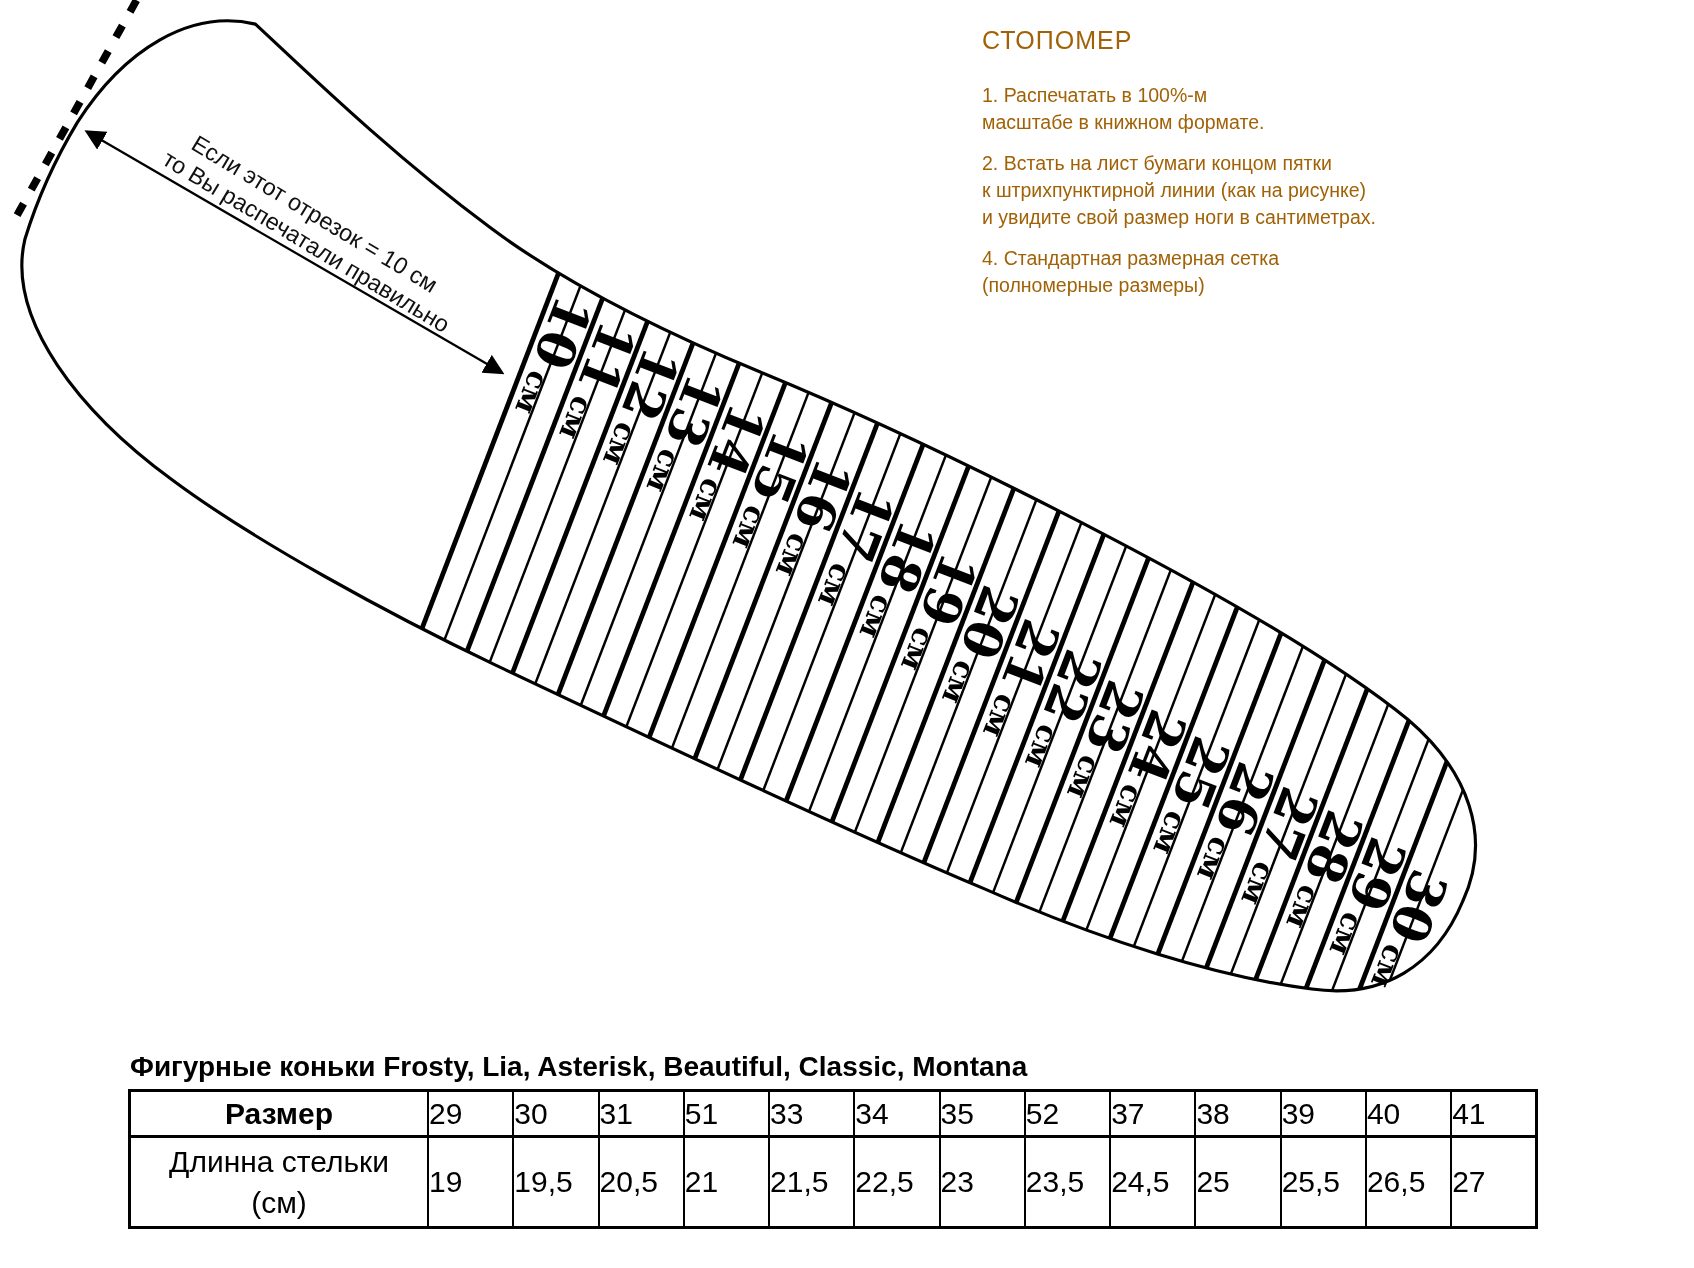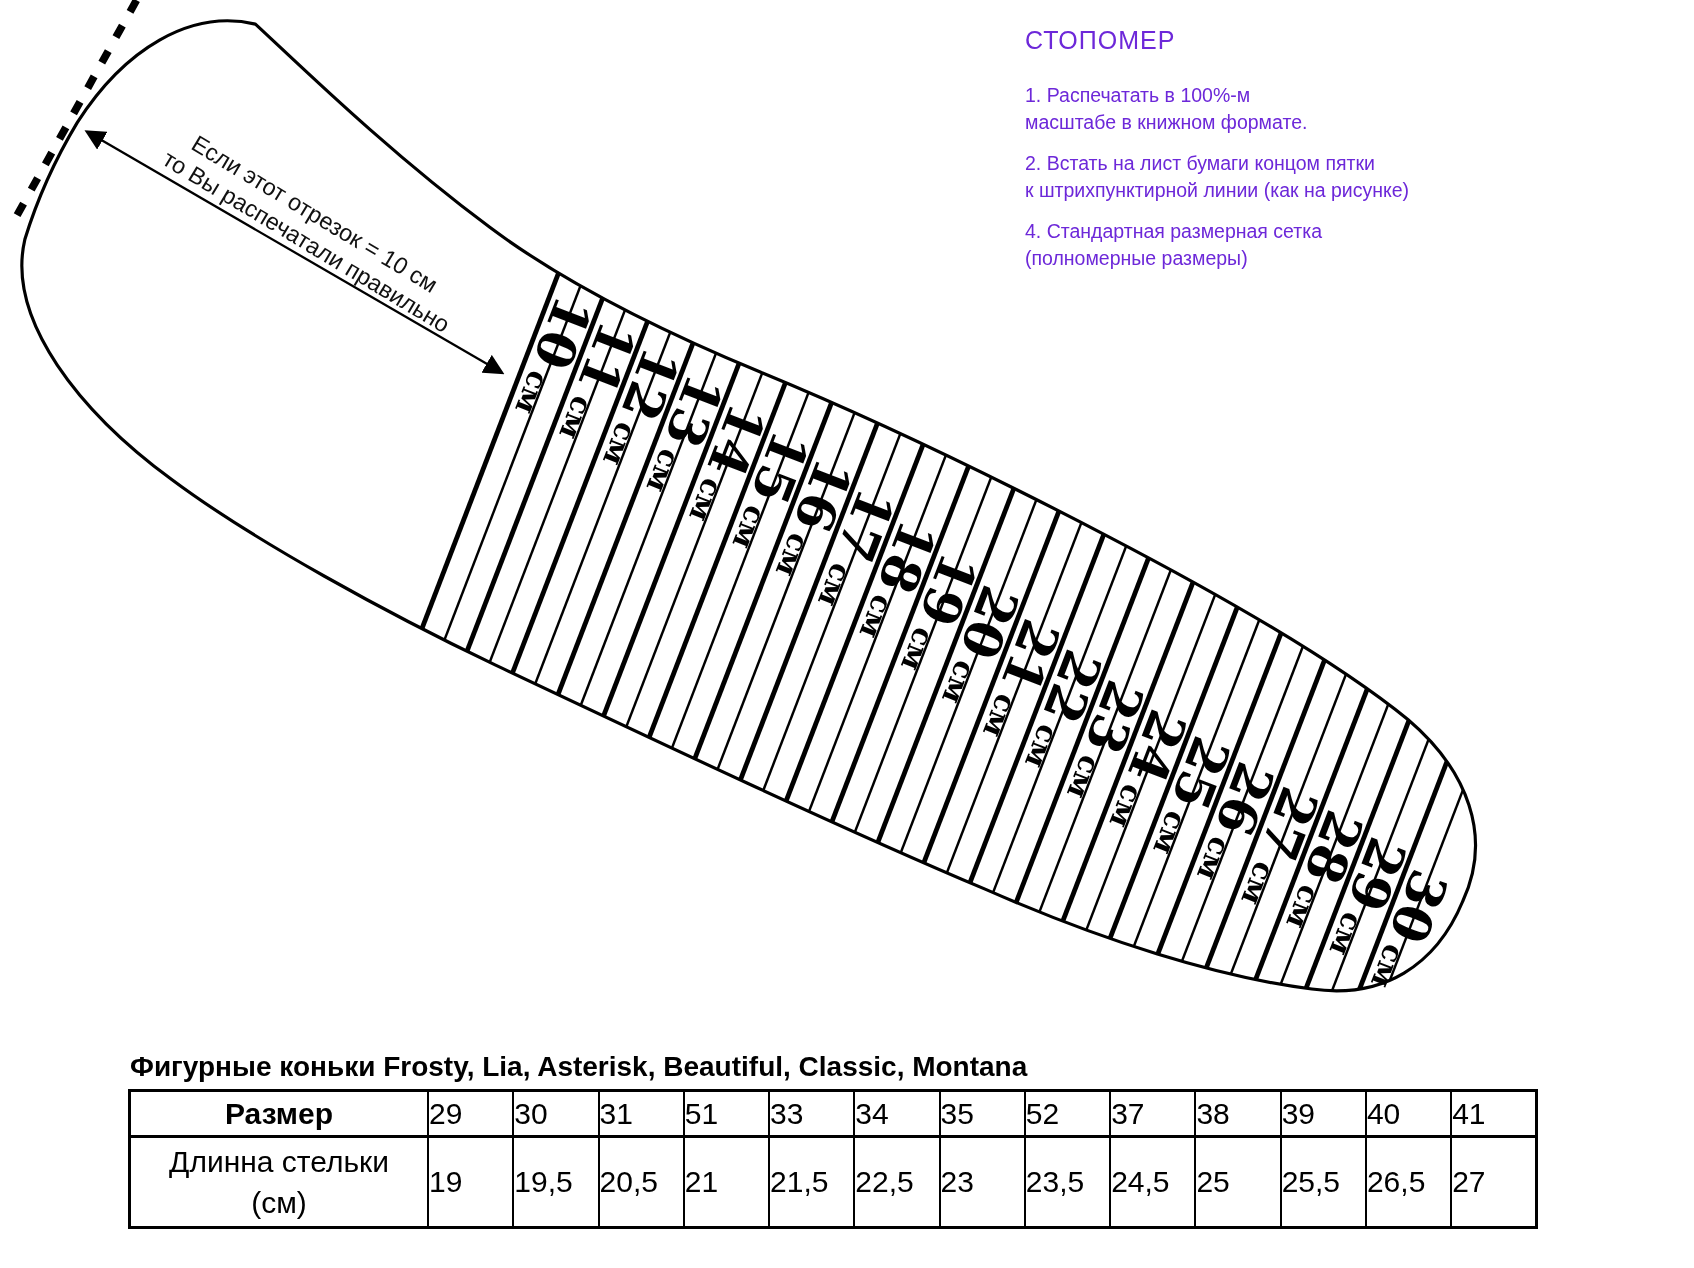--- a/index.html
+++ b/index.html
@@ -4,21 +4,21 @@
 <style>
   html,body{margin:0;padding:0}
   body{
     width:1694px;height:1268px;position:relative;overflow:hidden;
     background:#ffffff;color:#000;
     font-family:"Liberation Sans", sans-serif;
   }
   .diagram{position:absolute;left:0;top:0}
 
   
-  .instructions{position:absolute;left:1025px;top:26px;width:460px;color:#6d28d9}
+  .instructions{position:absolute;left:982px;top:26px;width:460px;color:#a16207}
   .instr-title{font-size:25px;letter-spacing:1px;margin:0 0 27px 0;font-weight:normal}
   .instr-item{font-size:19.5px;line-height:27px;margin:0 0 14px 0}
 
   
   .table-section{position:absolute;left:128px;top:1051px}
   .table-title{font-size:28px;font-weight:bold;margin:0 0 6px 2px;white-space:nowrap}
   table.sizes{border-collapse:collapse;table-layout:fixed;width:1410px;border:3px solid #000}
   table.sizes td, table.sizes th{border:2px solid #000;padding:0;vertical-align:middle}
   tr.r1{border-bottom:3px solid #000}
   tr.r1 th, tr.r1 td{height:43px;font-size:30px}
@@ -144,20 +144,21 @@
 <div class="instructions">
   <h1 class="instr-title">СТОПОМЕР</h1>
   <div id="instrList">
       <div class="instr-item">
         <div>1. Распечатать в 100%-м</div>
         <div>масштабе в книжном формате.</div>
       </div>
       <div class="instr-item">
         <div>2. Встать на лист бумаги концом пятки</div>
         <div>к штрихпунктирной линии (как на рисунке)</div>
+        <div>и увидите свой размер ноги в сантиметрах.</div>
       </div>
       <div class="instr-item">
         <div>4. Стандартная размерная сетка</div>
         <div>(полномерные размеры)</div>
       </div>
     </div>
 </div>
 
 <div class="table-section">
   <div class="table-title">Фигурные коньки Frosty, Lia, Asterisk, Beautiful, Classic, Montana</div>

